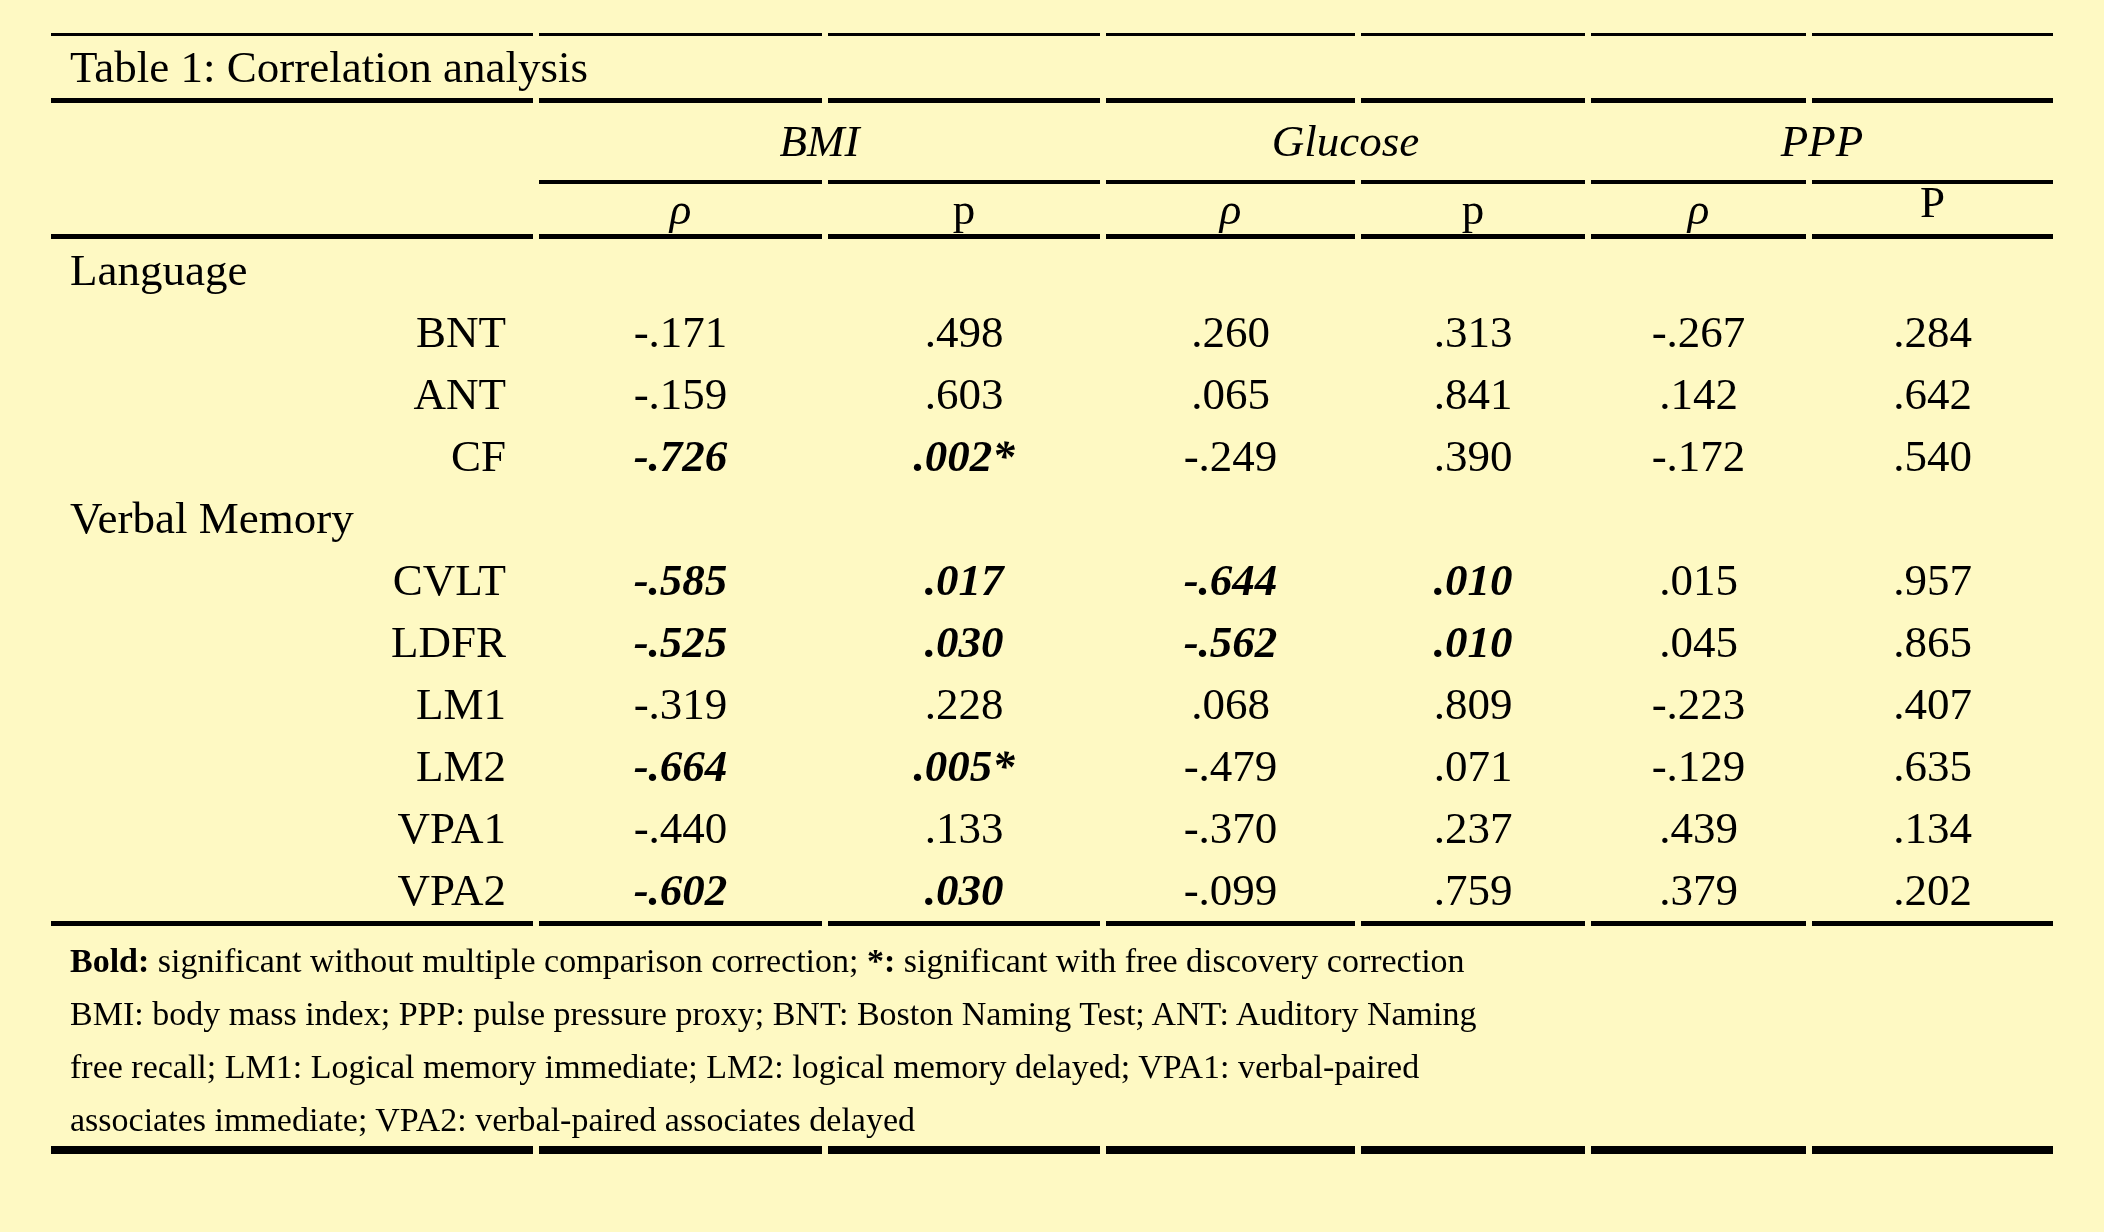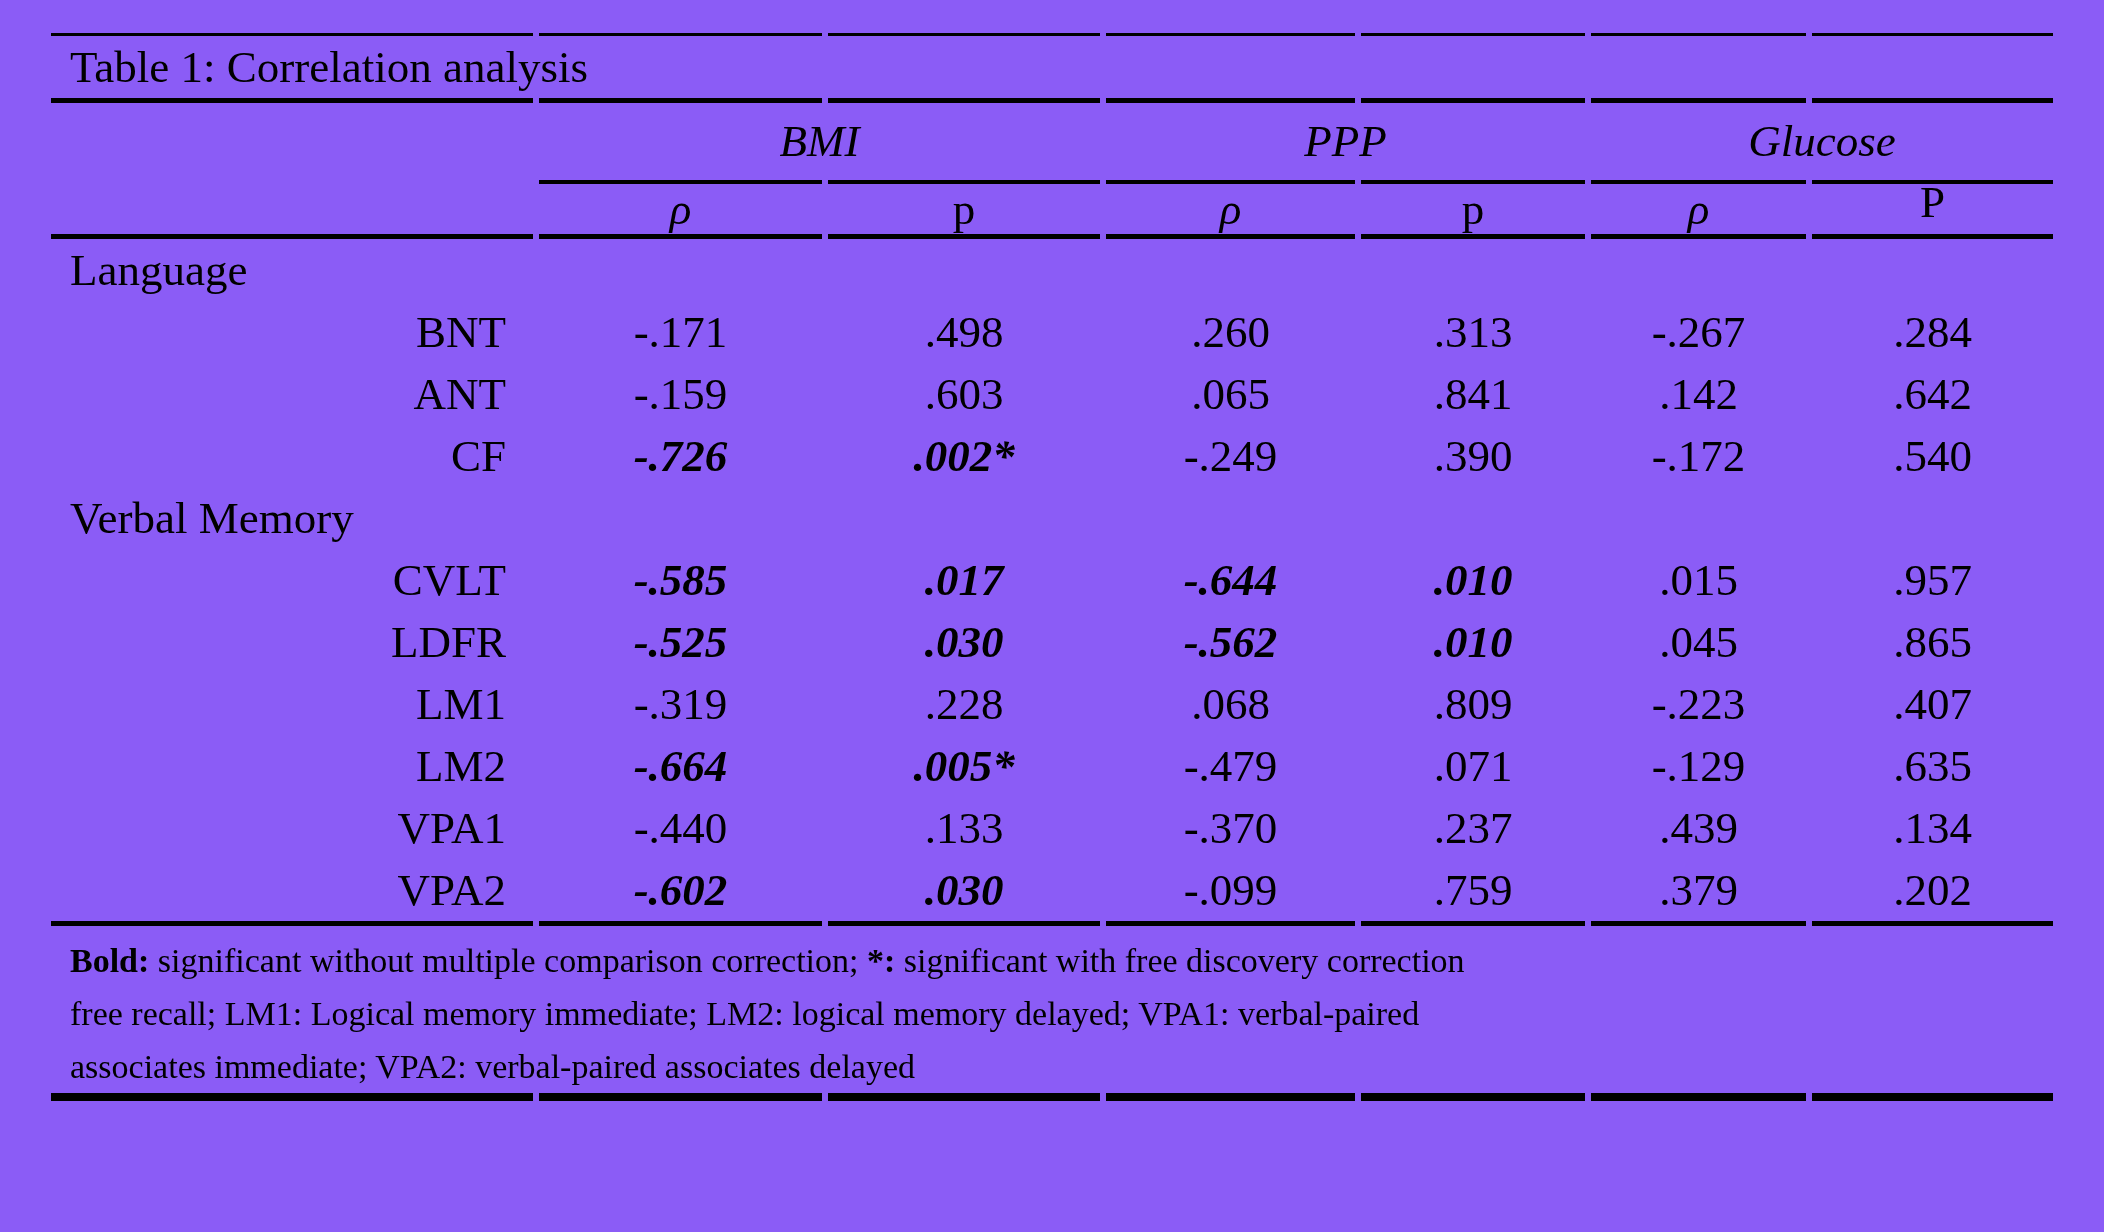--- a/index.html
+++ b/index.html
@@ -1,17 +1,17 @@
 <!DOCTYPE html>
 <html><head>
 <meta charset="utf-8">
 <style>
   html,body{margin:0;padding:0;background:#fff;}
   .page{
-    position:relative;width:2104px;height:1232px;background:#8b5cf6;
+    position:relative;width:2104px;height:1232px;background:#fef9c3;
     font-family:"Liberation Serif","DejaVu Serif",serif;color:#000;
     overflow:hidden;
   }
   .tgrid{
     position:absolute;left:48px;top:33px;width:2008px;
     display:grid;
     grid-template-columns:488px 289px 278px 255px 230px 221px 247px;
   }
   .cell{display:flex;align-items:center;justify-content:center;font-size:45px;line-height:1;}
   .span-all{grid-column:1 / -1;}
@@ -40,41 +40,42 @@
   <div class="tgrid" id="tgrid">
 
     <div style="display:contents" id="r-top"><div class="seg t3"></div><div class="seg t3"></div><div class="seg t3"></div><div class="seg t3"></div><div class="seg t3"></div><div class="seg t3"></div><div class="seg t3"></div></div>
 
     <div class="cell cap span-all">Table 1: Correlation analysis</div>
 
     <div style="display:contents" id="r-cap"><div class="seg t5"></div><div class="seg t5"></div><div class="seg t5"></div><div class="seg t5"></div><div class="seg t5"></div><div class="seg t5"></div><div class="seg t5"></div></div>
 
     <div class="cell h-group"></div>
     <div class="cell h-group gh g-span">BMI</div>
+    <div class="cell h-group gh g-span">Glucose</div>
     <div class="cell h-group gh g-span">PPP</div>
-    <div class="cell h-group gh g-span">Glucose</div>
 
     <div style="display:contents" id="r-part"><div class="spacer"></div><div class="seg t4"></div><div class="seg t4"></div><div class="seg t4"></div><div class="seg t4"></div><div class="seg t4"></div><div class="seg t4"></div></div>
 
     <div class="cell h-sub"></div>
     <div class="cell h-sub rho">ρ</div>
     <div class="cell h-sub">p</div>
     <div class="cell h-sub rho">ρ</div>
     <div class="cell h-sub">p</div>
     <div class="cell h-sub rho">ρ</div>
     <div class="cell h-sub raised">P</div>
 
     <div style="display:contents" id="r-sub"><div class="seg t5"></div><div class="seg t5"></div><div class="seg t5"></div><div class="seg t5"></div><div class="seg t5"></div><div class="seg t5"></div><div class="seg t5"></div></div>
 
     <div style="display:contents" id="body-rows"><div class="cell h-body sec span-all">Language</div><div class="cell h-body test">BNT</div><div class="cell h-body val">-.171</div><div class="cell h-body val">.498</div><div class="cell h-body val">.260</div><div class="cell h-body val">.313</div><div class="cell h-body val">-.267</div><div class="cell h-body val">.284</div><div class="cell h-body test">ANT</div><div class="cell h-body val">-.159</div><div class="cell h-body val">.603</div><div class="cell h-body val">.065</div><div class="cell h-body val">.841</div><div class="cell h-body val">.142</div><div class="cell h-body val">.642</div><div class="cell h-body test">CF</div><div class="cell h-body val strong">-.726</div><div class="cell h-body val strong">.002*</div><div class="cell h-body val">-.249</div><div class="cell h-body val">.390</div><div class="cell h-body val">-.172</div><div class="cell h-body val">.540</div><div class="cell h-body sec span-all">Verbal Memory</div><div class="cell h-body test">CVLT</div><div class="cell h-body val strong">-.585</div><div class="cell h-body val strong">.017</div><div class="cell h-body val strong">-.644</div><div class="cell h-body val strong">.010</div><div class="cell h-body val">.015</div><div class="cell h-body val">.957</div><div class="cell h-body test">LDFR</div><div class="cell h-body val strong">-.525</div><div class="cell h-body val strong">.030</div><div class="cell h-body val strong">-.562</div><div class="cell h-body val strong">.010</div><div class="cell h-body val">.045</div><div class="cell h-body val">.865</div><div class="cell h-body test">LM1</div><div class="cell h-body val">-.319</div><div class="cell h-body val">.228</div><div class="cell h-body val">.068</div><div class="cell h-body val">.809</div><div class="cell h-body val">-.223</div><div class="cell h-body val">.407</div><div class="cell h-body test">LM2</div><div class="cell h-body val strong">-.664</div><div class="cell h-body val strong">.005*</div><div class="cell h-body val">-.479</div><div class="cell h-body val">.071</div><div class="cell h-body val">-.129</div><div class="cell h-body val">.635</div><div class="cell h-body test">VPA1</div><div class="cell h-body val">-.440</div><div class="cell h-body val">.133</div><div class="cell h-body val">-.370</div><div class="cell h-body val">.237</div><div class="cell h-body val">.439</div><div class="cell h-body val">.134</div><div class="cell h-body test">VPA2</div><div class="cell h-body val strong">-.602</div><div class="cell h-body val strong">.030</div><div class="cell h-body val">-.099</div><div class="cell h-body val">.759</div><div class="cell h-body val">.379</div><div class="cell h-body val">.202</div></div>
 
     <div style="display:contents" id="r-foot"><div class="seg t5"></div><div class="seg t5"></div><div class="seg t5"></div><div class="seg t5"></div><div class="seg t5"></div><div class="seg t5"></div><div class="seg t5"></div></div>
 
     <div class="footnote span-all" id="footnote">
         <div class="fn-line"><span class="fn-b">Bold:</span><span> significant without multiple comparison correction; </span><span class="fn-b">*:</span><span> significant with free discovery correction</span></div>
+        <div class="fn-line"><span>BMI: body mass index; PPP: pulse pressure proxy; BNT: Boston Naming Test; ANT: Auditory Naming</span></div>
         <div class="fn-line"><span>free recall; LM1: Logical memory immediate; LM2: logical memory delayed; VPA1: verbal-paired</span></div>
         <div class="fn-line"><span>associates immediate; VPA2: verbal-paired associates delayed</span></div>
       </div>
 
     <div style="display:contents" id="r-bottom"><div class="seg t8"></div><div class="seg t8"></div><div class="seg t8"></div><div class="seg t8"></div><div class="seg t8"></div><div class="seg t8"></div><div class="seg t8"></div></div>
 
   </div>
 </div>
 
 </body></html>

